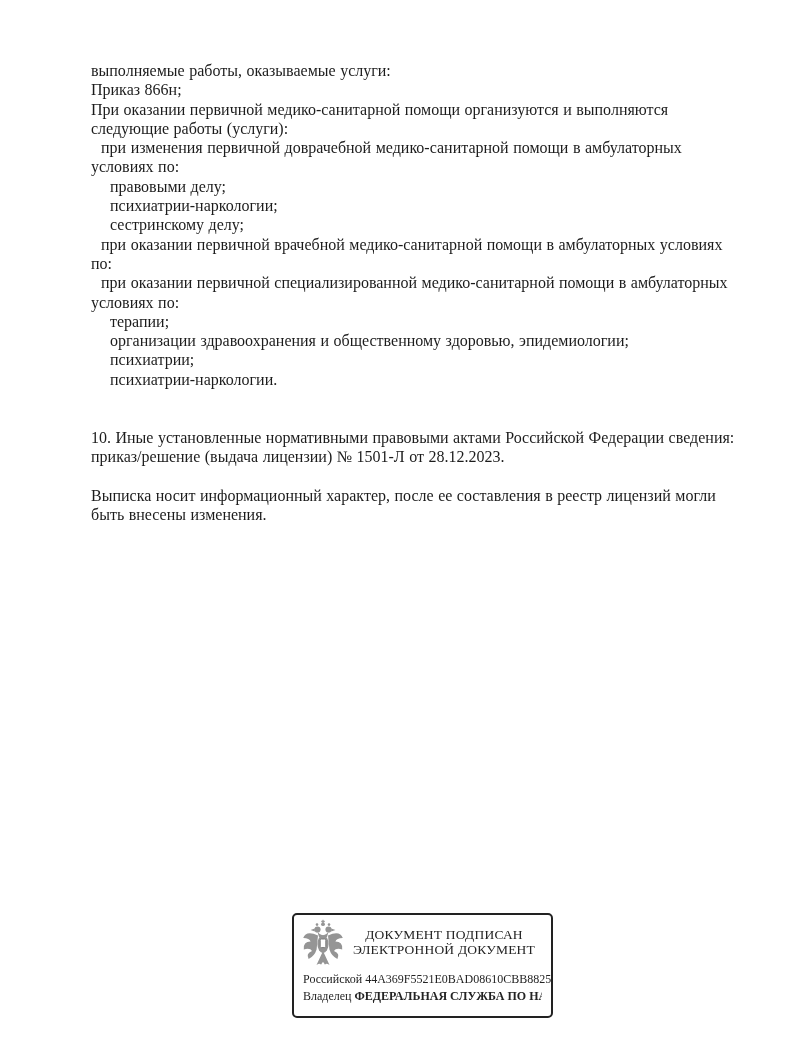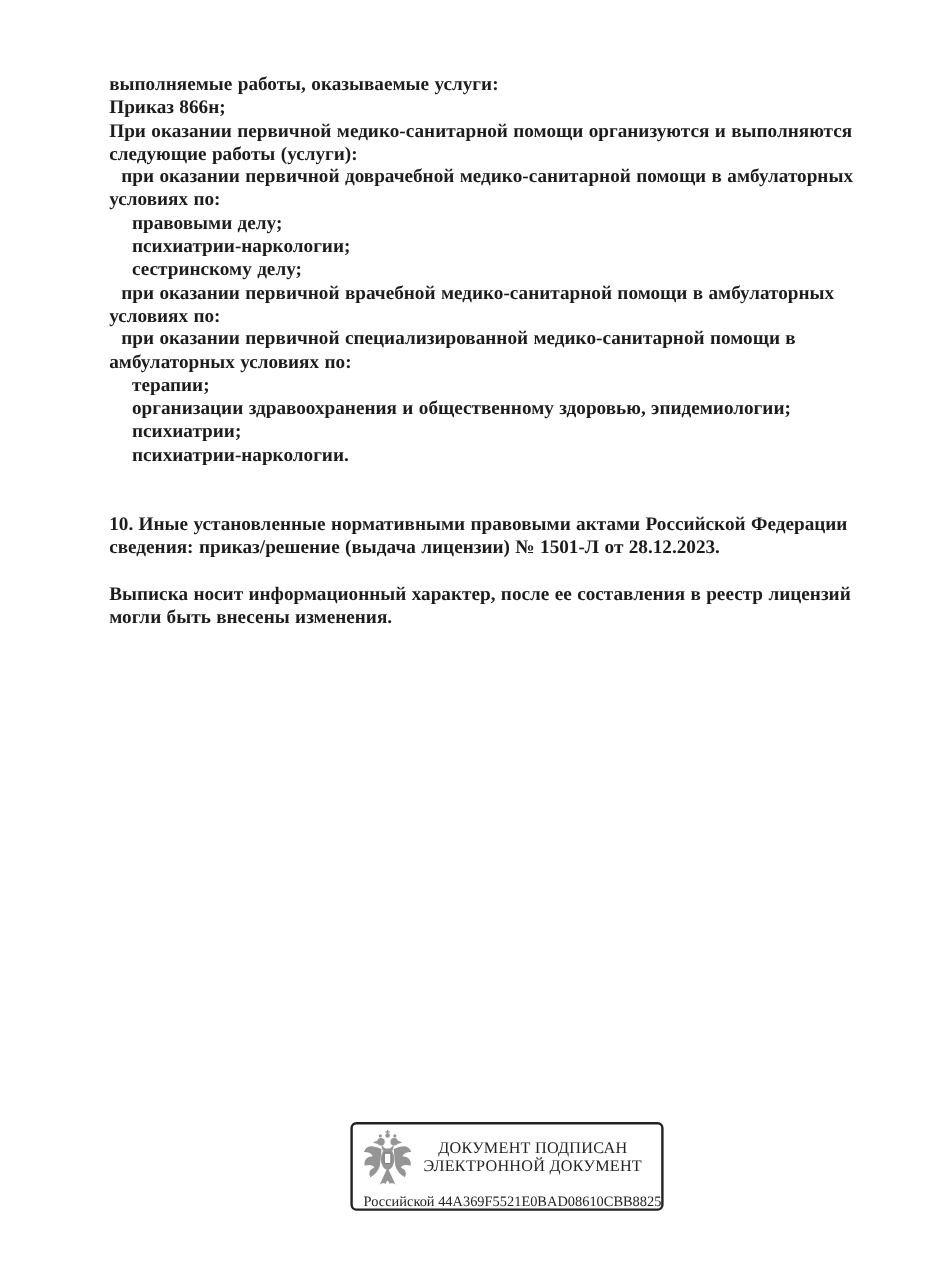--- a/index.html
+++ b/index.html
@@ -14,30 +14,30 @@
   .page { position: absolute; inset: 0; background: #ffffff; }
 
   
   .doc-body {
     position: absolute;
     left: 91px; top: 61px; width: 650px;
     font-size: 16px; line-height: 19.3px;
     color: #1c1c1c;
     word-spacing: 0.5px;
   }
-  .doc-line { text-indent: 0; font-weight: bold; }
+  .doc-line { text-indent: 0; }
   .ind1 { text-indent: 10px; }
   .ind2 { text-indent: 19px; }
   .sp { height: 19.3px; }
 
   
   .stamp {
     position: absolute;
-    left: 292px; top: 935px;
-    width: 261px; height: 74px;
+    left: 292px; top: 913px;
+    width: 261px; height: 105px;
     box-sizing: border-box;
     border: 2px solid #222222;
     border-radius: 5px;
     background: #ffffff;
     font-size: 12px;
     overflow: hidden;
   }
   .stamp-head {
     display: flex;
     align-items: flex-start;
@@ -65,21 +65,21 @@
 </style>
 </head>
 <body>
 
 <div class="page">
 
   <div class="doc-body">
     <div class="doc-line">выполняемые работы, оказываемые услуги:</div>
     <div class="doc-line">Приказ 866н;</div>
     <div class="doc-line">При оказании первичной медико-санитарной помощи организуются и выполняются следующие работы (услуги):</div>
-    <div class="doc-line ind1">при оказании первичной доврачебной медико-санитарной помощи в амбулаторных условиях по:</div>
+    <div class="doc-line ind1">при изменения первичной доврачебной медико-санитарной помощи в амбулаторных условиях по:</div>
     <div class="doc-line ind2">правовыми делу;</div>
     <div class="doc-line ind2">психиатрии-наркологии;</div>
     <div class="doc-line ind2">сестринскому делу;</div>
     <div class="doc-line ind1">при оказании первичной врачебной медико-санитарной помощи в амбулаторных условиях по:</div>
     <div class="doc-line ind1">при оказании первичной специализированной медико-санитарной помощи в амбулаторных условиях по:</div>
     <div class="doc-line ind2">терапии;</div>
     <div class="doc-line ind2">организации здравоохранения и общественному здоровью, эпидемиологии;</div>
     <div class="doc-line ind2">психиатрии;</div>
     <div class="doc-line ind2">психиатрии-наркологии.</div>
 

